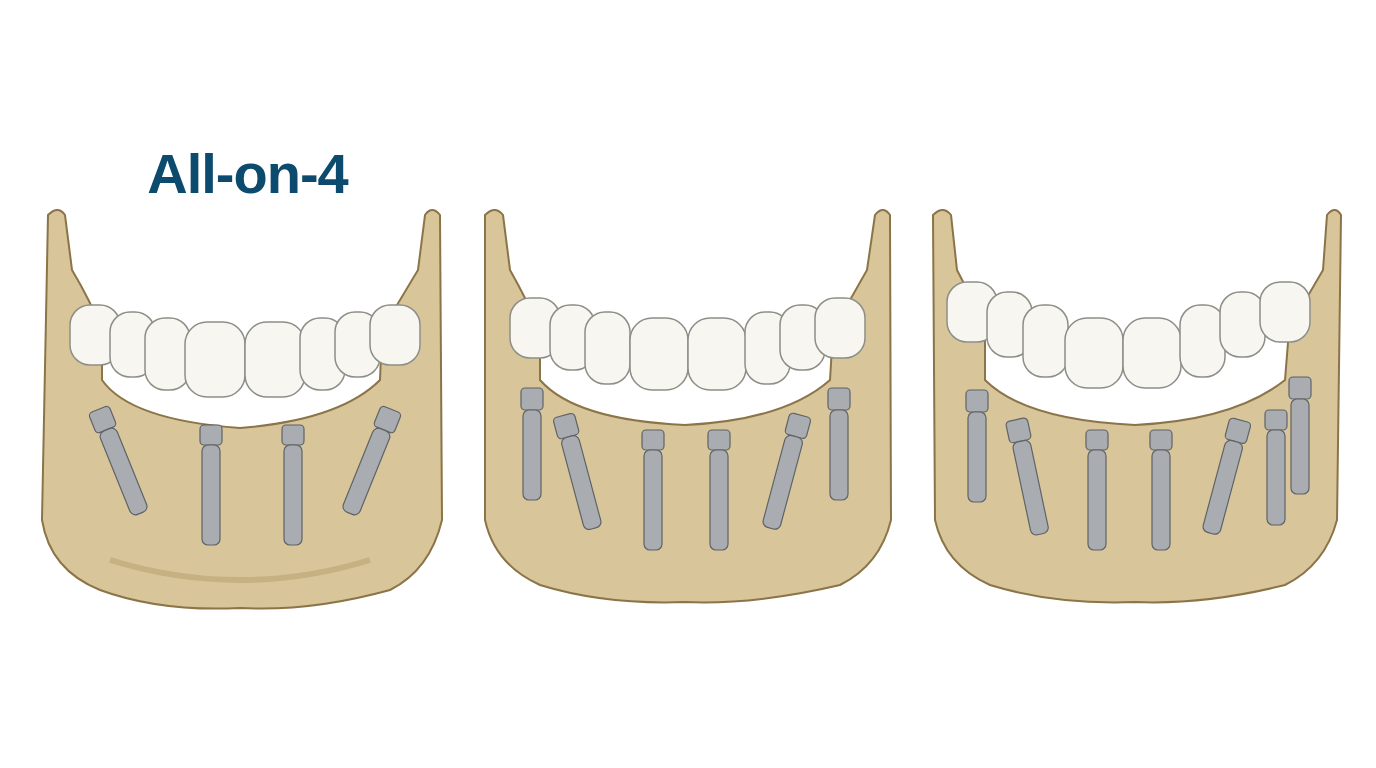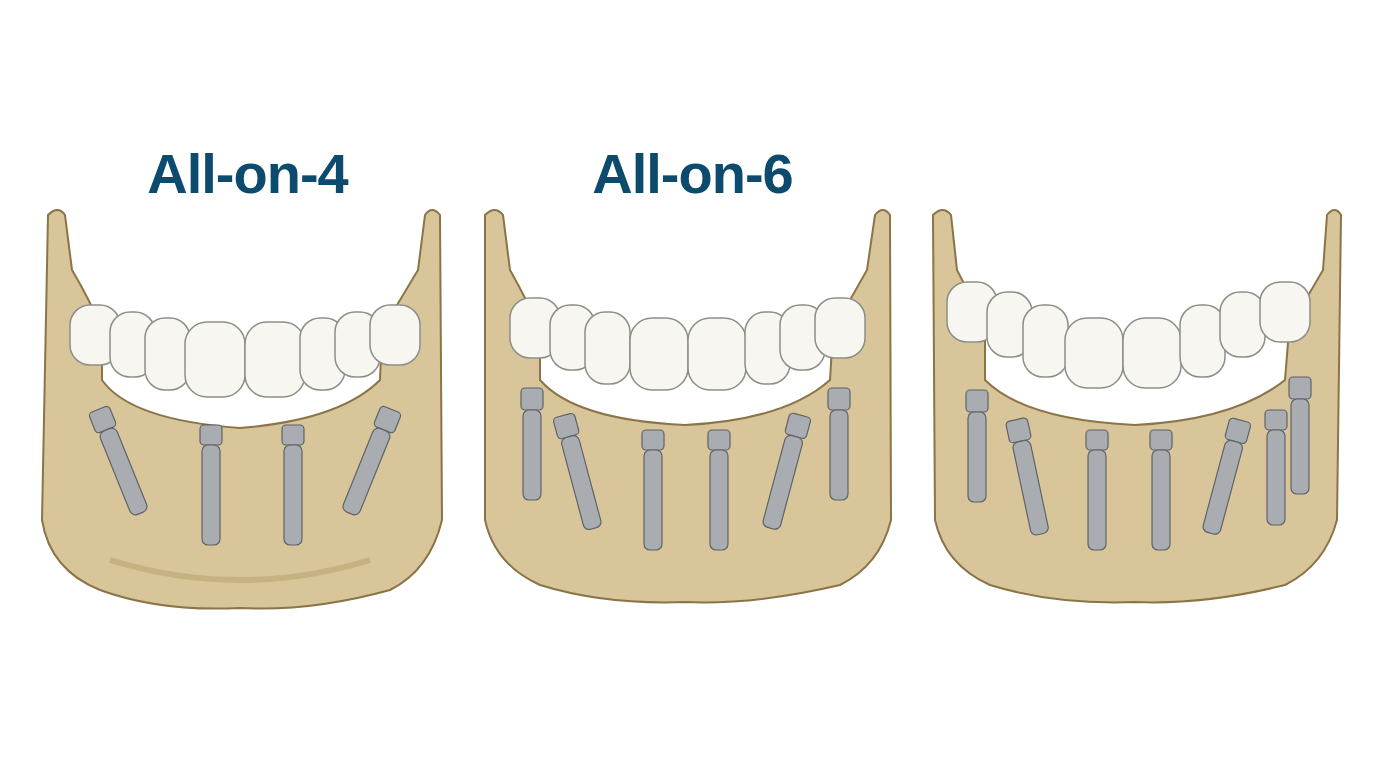--- a/index.html
+++ b/index.html
@@ -43,21 +43,20 @@
         </g>
       <g transform="rotate(22 360 460)">
           <rect x="350" y="405" width="22" height="22" rx="4"></rect>
           <rect x="352" y="427" width="18" height="90" rx="6"></rect>
         </g>
     </g>
   </svg>
 </div>
 
 <div class="panel" style="left:455px;">
-  <div class="title">All-on-6</div>
   <svg width="460" height="768">
     <g>
       <path d="M30,215 Q40,205 48,215 L55,270 Q72,300 85,330 L85,380 Q120,420 230,425 Q330,420 375,380 L378,330 Q395,300 412,270 L420,215 Q428,205 435,215 L436,520 Q425,565 385,585 Q300,605 230,602 Q150,605 85,585 Q40,565 30,520 Z" fill="#d8c59a" stroke="#8a7448" stroke-width="2"></path>
     </g>
     <g fill="#f7f6f1" stroke="#8e8e88" stroke-width="1.5">
       <rect x="55" y="298" width="50" height="60" rx="20"></rect>
       <rect x="95" y="305" width="45" height="65" rx="20"></rect>
       <rect x="130" y="312" width="45" height="72" rx="20"></rect>
       <rect x="175" y="318" width="58" height="72" rx="22"></rect>
       <rect x="233" y="318" width="58" height="72" rx="22"></rect>

